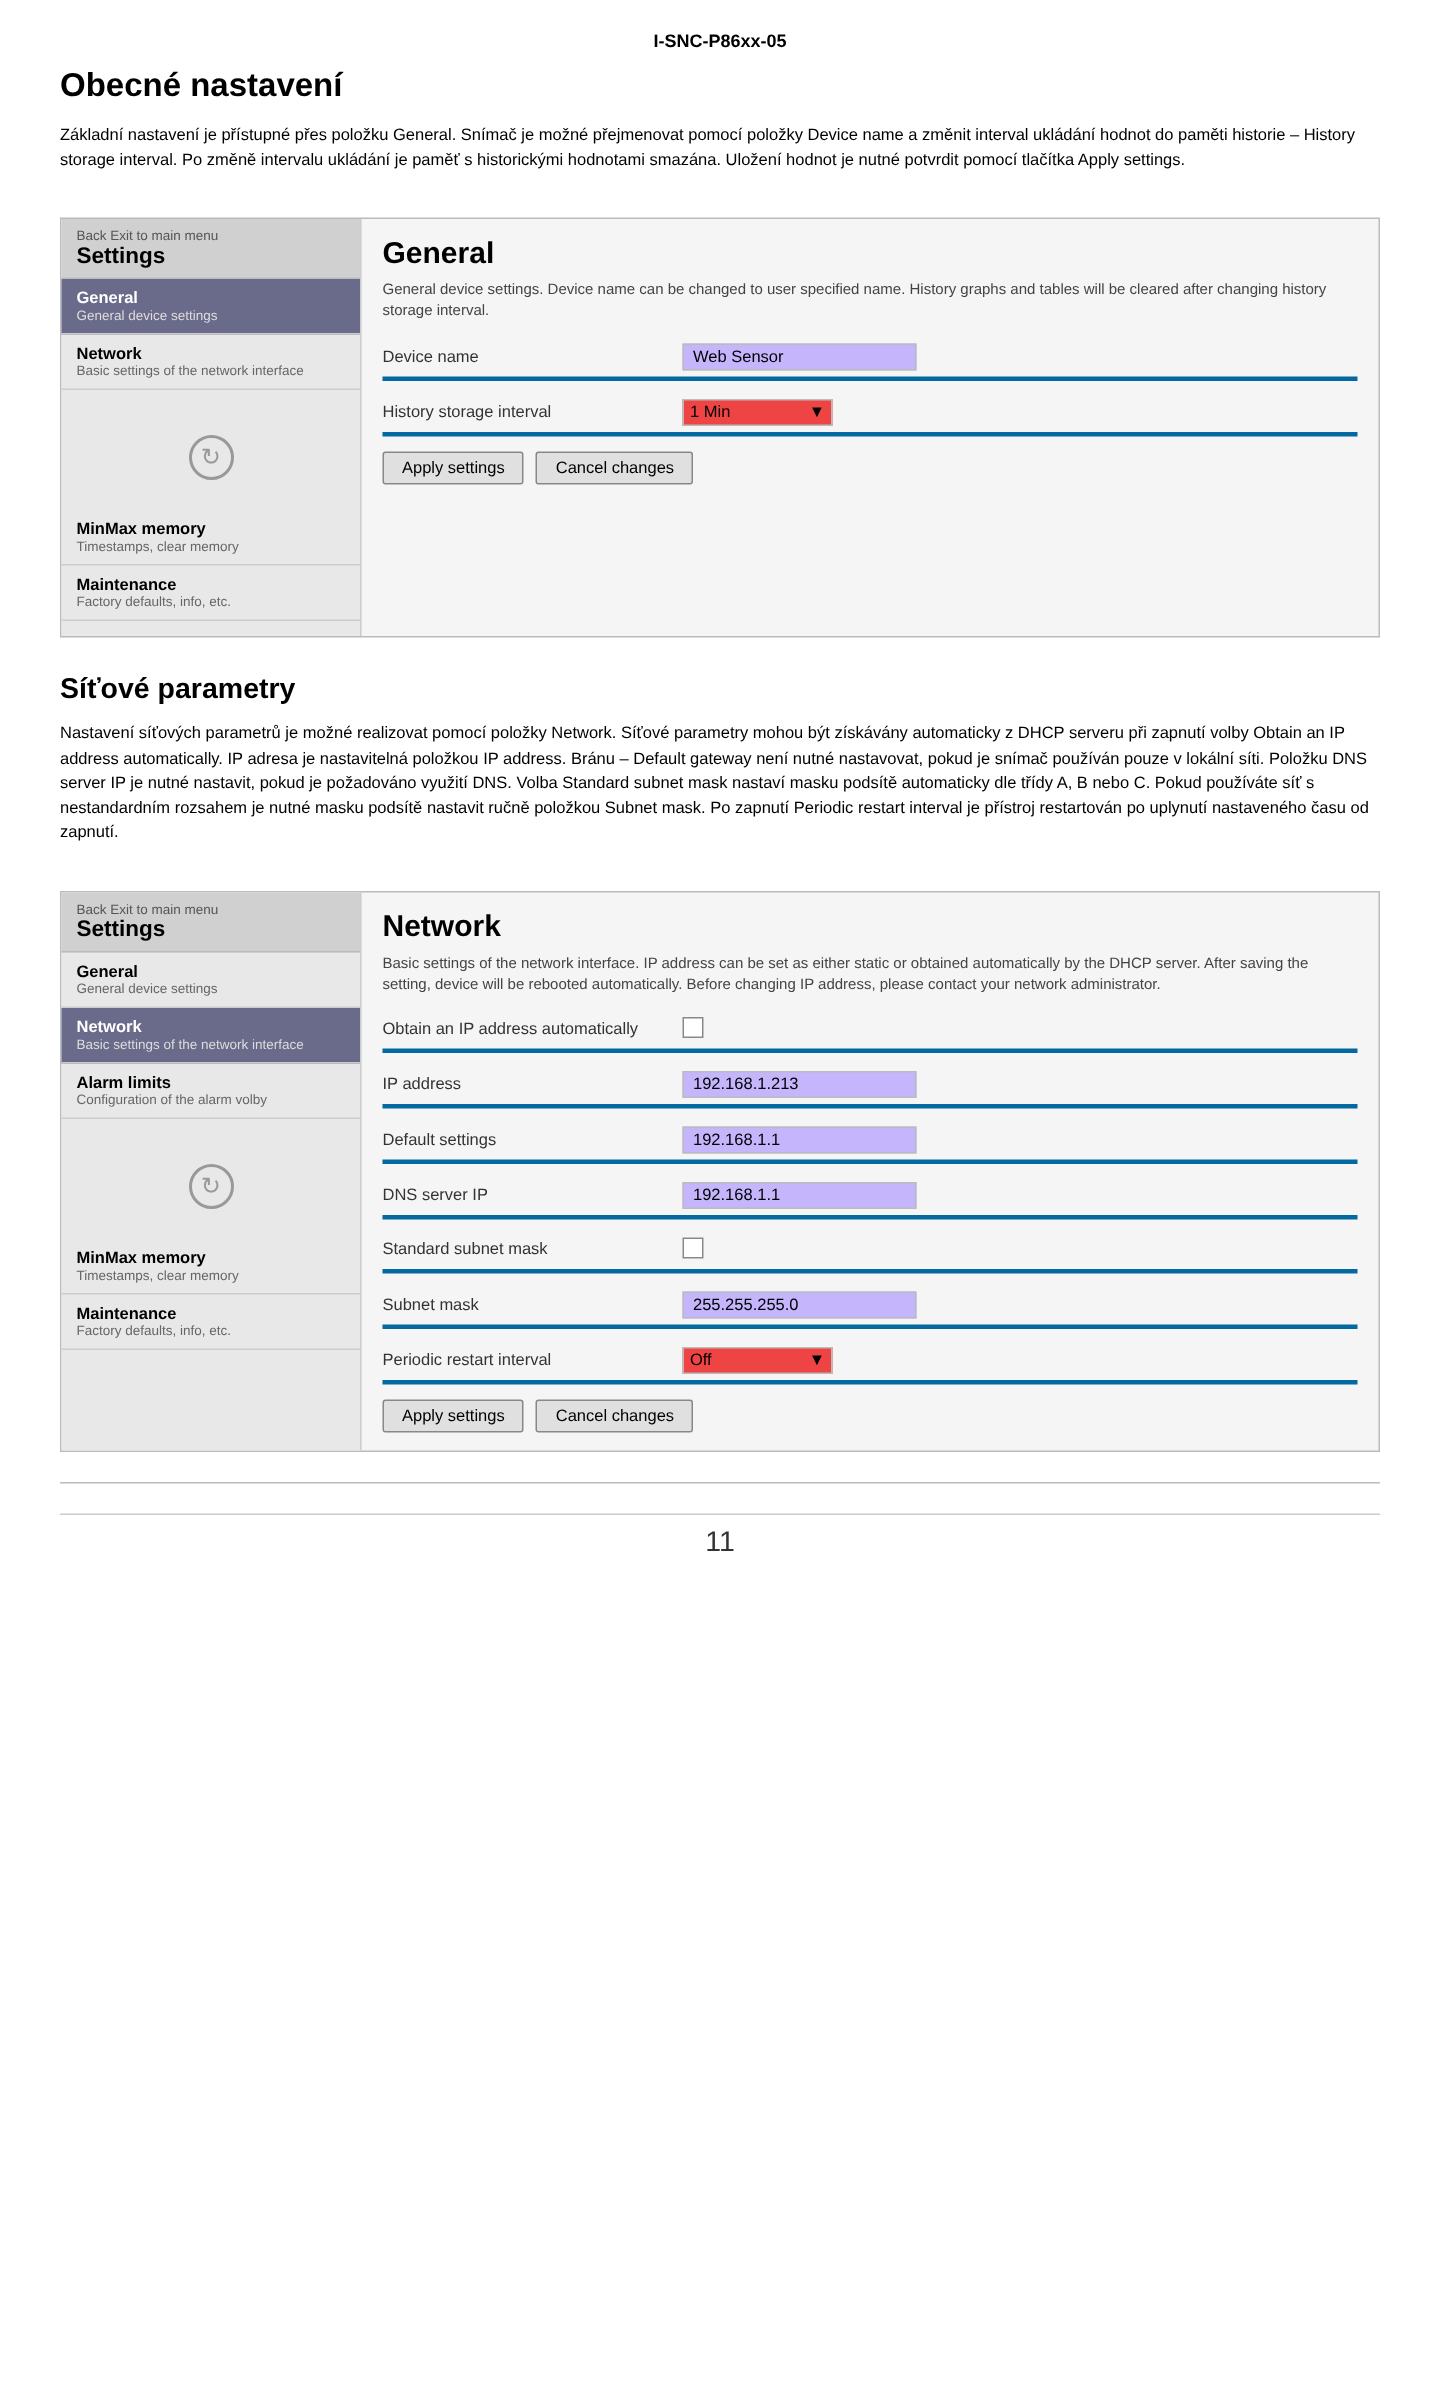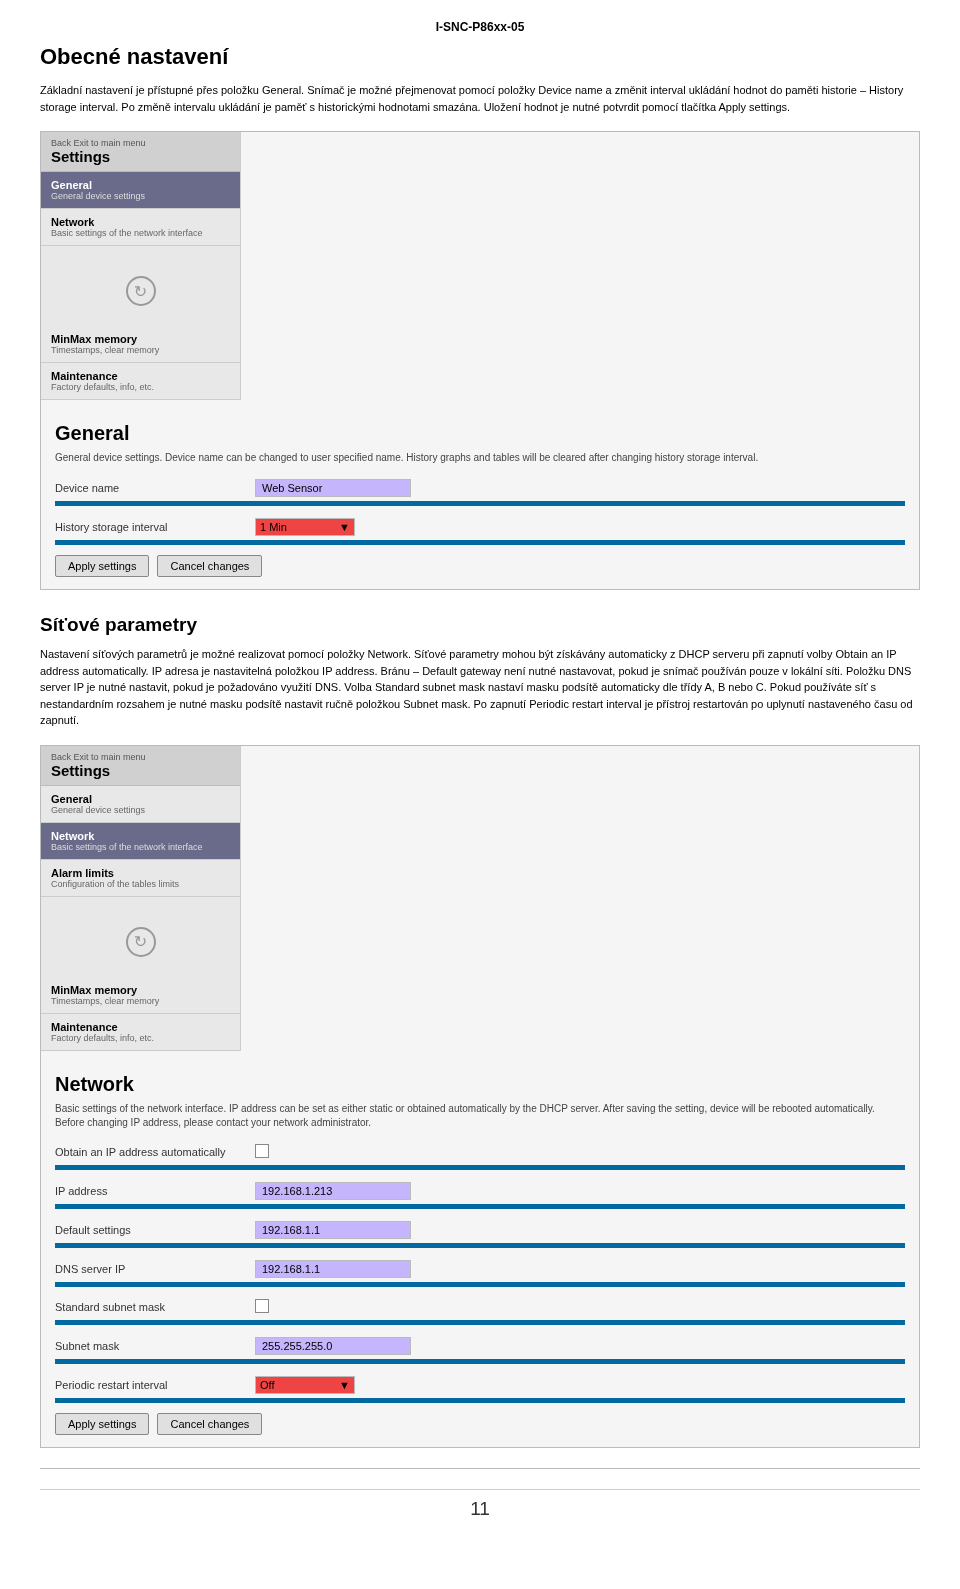--- a/index.html
+++ b/index.html
@@ -30,25 +30,24 @@
     p {
       margin-bottom: 8px;
       line-height: 1.5;
       font-size: 11px;
     }
 
     
     .screenshot-box {
       border: 1px solid #bbb;
       background: #f5f5f5;
-      margin: 16px 0 20px 0;
-      display: flex;
-      flex-direction: column;
+      margin: 30px 0 20px 0;
+      display: flex;
+      flex-direction: row;
       min-height: 280px;
-      gap: 10px;
     }
     .sidebar {
       width: 200px;
       background: #e8e8e8;
       border-right: 1px solid #ccc;
       flex-shrink: 0;
     }
     .sidebar-header {
       background: #d0d0d0;
       padding: 6px 10px;
@@ -117,21 +116,21 @@
       font-size: 10px;
       color: #444;
       margin-bottom: 10px;
       line-height: 1.4;
     }
     .form-row {
       display: flex;
       align-items: center;
       margin-bottom: 8px;
       padding: 4px 0;
-      border-bottom: 5px solid #0369a1;
+      border-bottom: 3px solid #0369a1;
     }
     .form-label {
       width: 200px;
       font-size: 11px;
       color: #333;
       flex-shrink: 0;
     }
     .form-value {
       flex: 1;
     }
@@ -265,21 +264,21 @@
     <div class="sidebar-item">
       <div class="item-title">General</div>
       <div class="item-sub">General device settings</div>
     </div>
     <div class="sidebar-item active">
       <div class="item-title">Network</div>
       <div class="item-sub">Basic settings of the network interface</div>
     </div>
     <div class="sidebar-item">
       <div class="item-title">Alarm limits</div>
-      <div class="item-sub">Configuration of the tables limits</div>
+      <div class="item-sub">Configuration of the alarm volby</div>
     </div>
     <div class="sidebar-arrow-area">
       <div class="arrow-icon">↻</div>
     </div>
     <div class="sidebar-item">
       <div class="item-title">MinMax memory</div>
       <div class="item-sub">Timestamps, clear memory</div>
     </div>
     <div class="sidebar-item">
       <div class="item-title">Maintenance</div>

